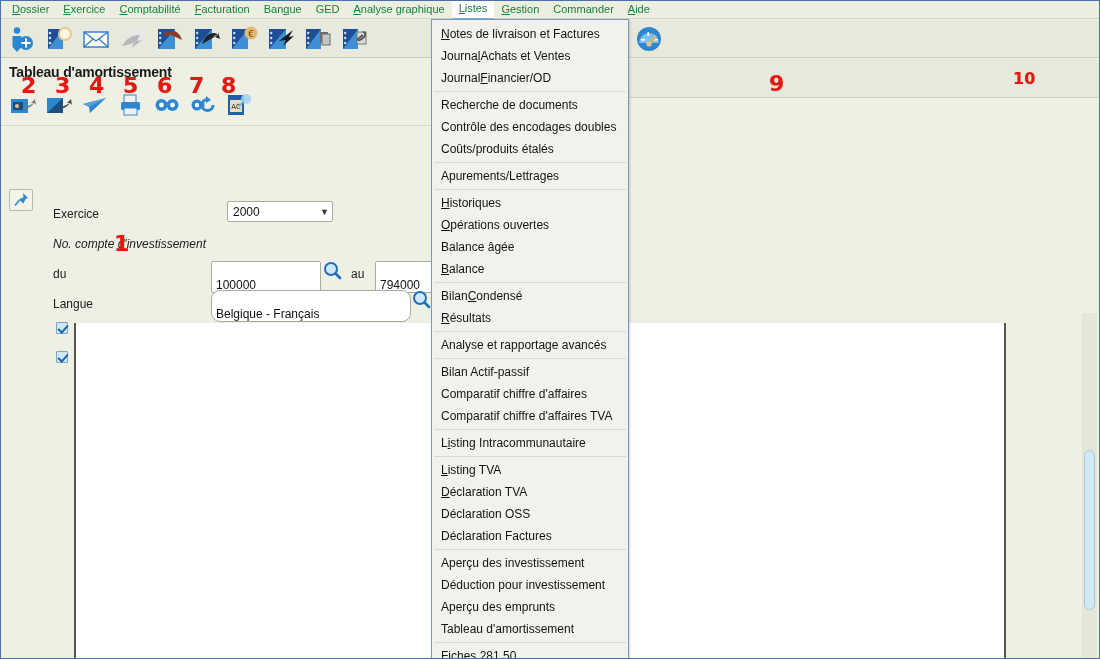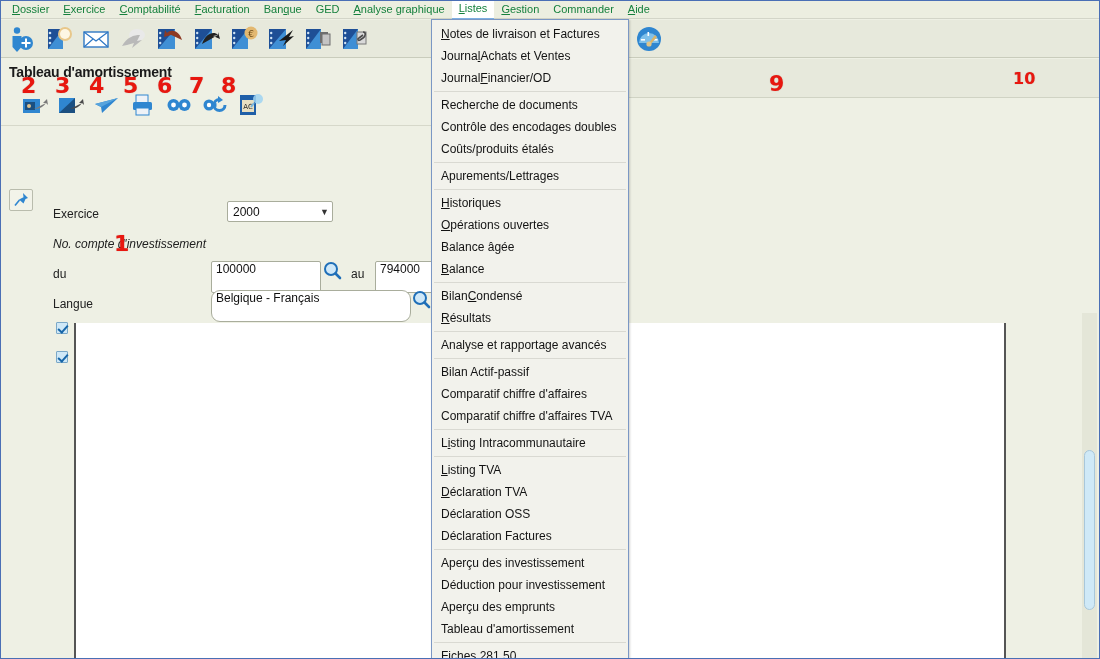--- a/index.html
+++ b/index.html
@@ -77,21 +77,21 @@
     background: #eef0e4;
   }
   .page-title {
     position: absolute; left: 8px; top: 5px;
     font-size: 14px; font-weight: bold; color: #1a1a1a;
     letter-spacing: -0.2px;
   }
 
   
   .toolbar2 {
-    position: absolute; left: 12px; top: 28px;
+    position: absolute; left: 0px; top: 28px;
     width: 625px; height: 36px;
     display: flex; align-items: center;
     padding-left: 8px; gap: 8px;
   }
   .tb2icon { width: 28px; height: 28px; position: relative; flex: 0 0 auto; }
 
   .hsep {
     position: absolute; left: 0; top: 66px; width: 625px;
     height: 1px; background: #d6d8ca;
   }
@@ -109,21 +109,21 @@
   .frow { position: absolute; height: 22px; display: flex; align-items: center; }
   .flabel { font-size: 12px; color: #202020; }
 
   .fld {
     height: 32px;
     background: #ffffff;
     border: 1px solid #a9ad9c;
     font-size: 12px;
     color: #101010;
     padding: 0 4px;
-    display: flex; align-items: flex-start;
+    display: flex; align-items: flex-end;
     border-radius: 2px;
   }
   .combo {
     height: 21px; background: #ffffff;
     border: 1px solid #a9ad9c; border-radius: 2px;
     display: flex; align-items: center;
     justify-content: space-between;
     padding: 0 3px 0 5px;
     font-size: 12px; color: #101010; margin-left: 16px;
   }

